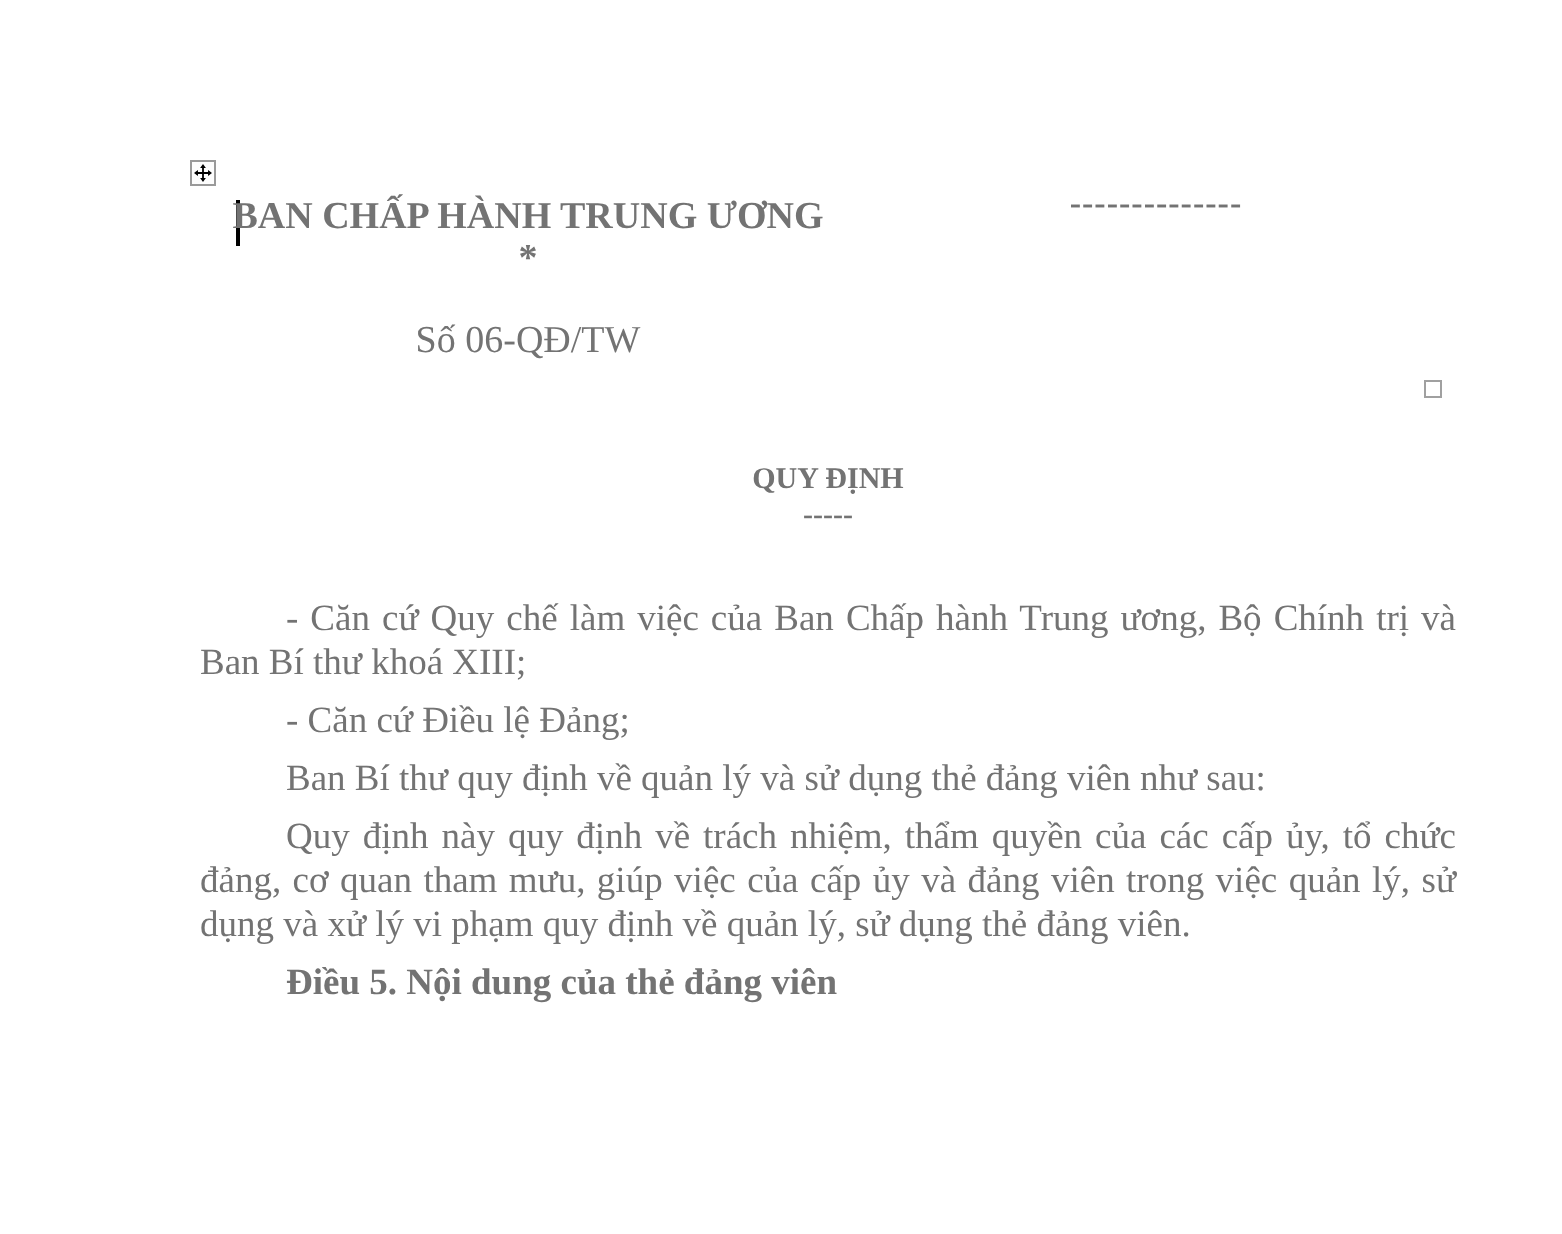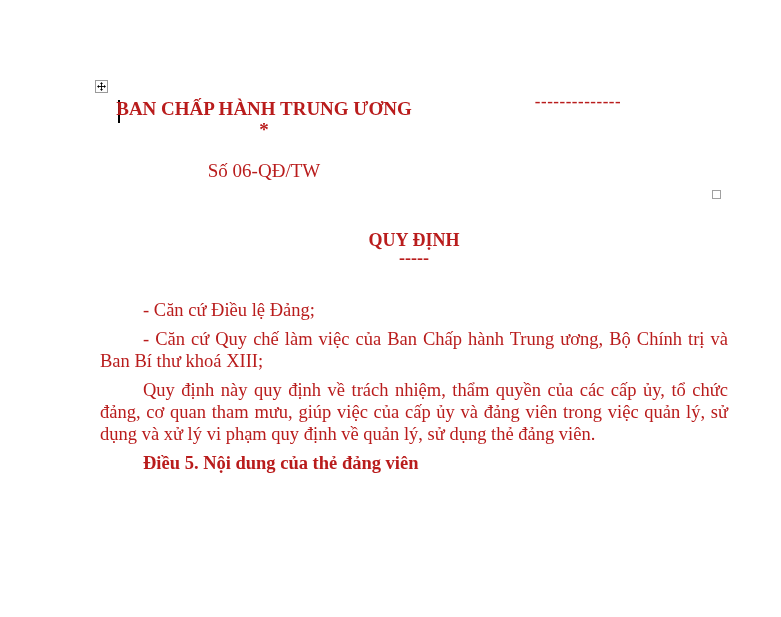--- a/index.html
+++ b/index.html
@@ -5,21 +5,21 @@
   html, body {
     margin: 0;
     padding: 0;
     background: #ffffff;
   }
   .page {
     position: relative;
     width: 781px;
     height: 617px;
     background: #ffffff;
-    color: #b91c1c;
+    color: #737373;
     font-family: "Liberation Serif", "DejaVu Serif", serif;
     overflow: hidden;
   }
   .bold { font-weight: bold; }
 
   
   .move-handle {
     position: absolute;
     left: 95px;
     top: 80px;
@@ -78,21 +78,21 @@
     cursor: nwse-resize;
   }
 
   
   .title-block {
     position: absolute;
     left: 100px;
     top: 229px;
     width: 628px;
     text-align: center;
-    font-size: 18px;
+    font-size: 15px;
   }
   .title-line1 { line-height: 22px; }
   .title-line2 { line-height: 22px; }
   .title-sep { line-height: 14px; font-weight: bold; }
 
   
   .doc-body {
     position: absolute;
     left: 100px;
     top: 299px;
@@ -135,19 +135,20 @@
   </div>
 
   <div class="resize-handle"></div>
 
   <div class="title-block">
     <div class="title-line1 bold">QUY ĐỊNH</div>
     <div class="title-sep">-----</div>
   </div>
 
   <div class="doc-body">
+    <p>- Căn cứ Quy chế làm việc của Ban Chấp hành Trung ương, Bộ Chính trị và Ban Bí thư khoá XIII;</p>
     <p>- Căn cứ Điều lệ Đảng;</p>
-    <p>- Căn cứ Quy chế làm việc của Ban Chấp hành Trung ương, Bộ Chính trị và Ban Bí thư khoá XIII;</p>
+    <p>Ban Bí thư quy định về quản lý và sử dụng thẻ đảng viên như sau:</p>
     <p>Quy định này quy định về trách nhiệm, thẩm quyền của các cấp ủy, tổ chức đảng, cơ quan tham mưu, giúp việc của cấp ủy và đảng viên trong việc quản lý, sử dụng và xử lý vi phạm quy định về quản lý, sử dụng thẻ đảng viên.</p>
     <p class="heading">Điều 5. Nội dung của thẻ đảng viên</p>
   </div>
 
 </div>
 
 </body></html>

